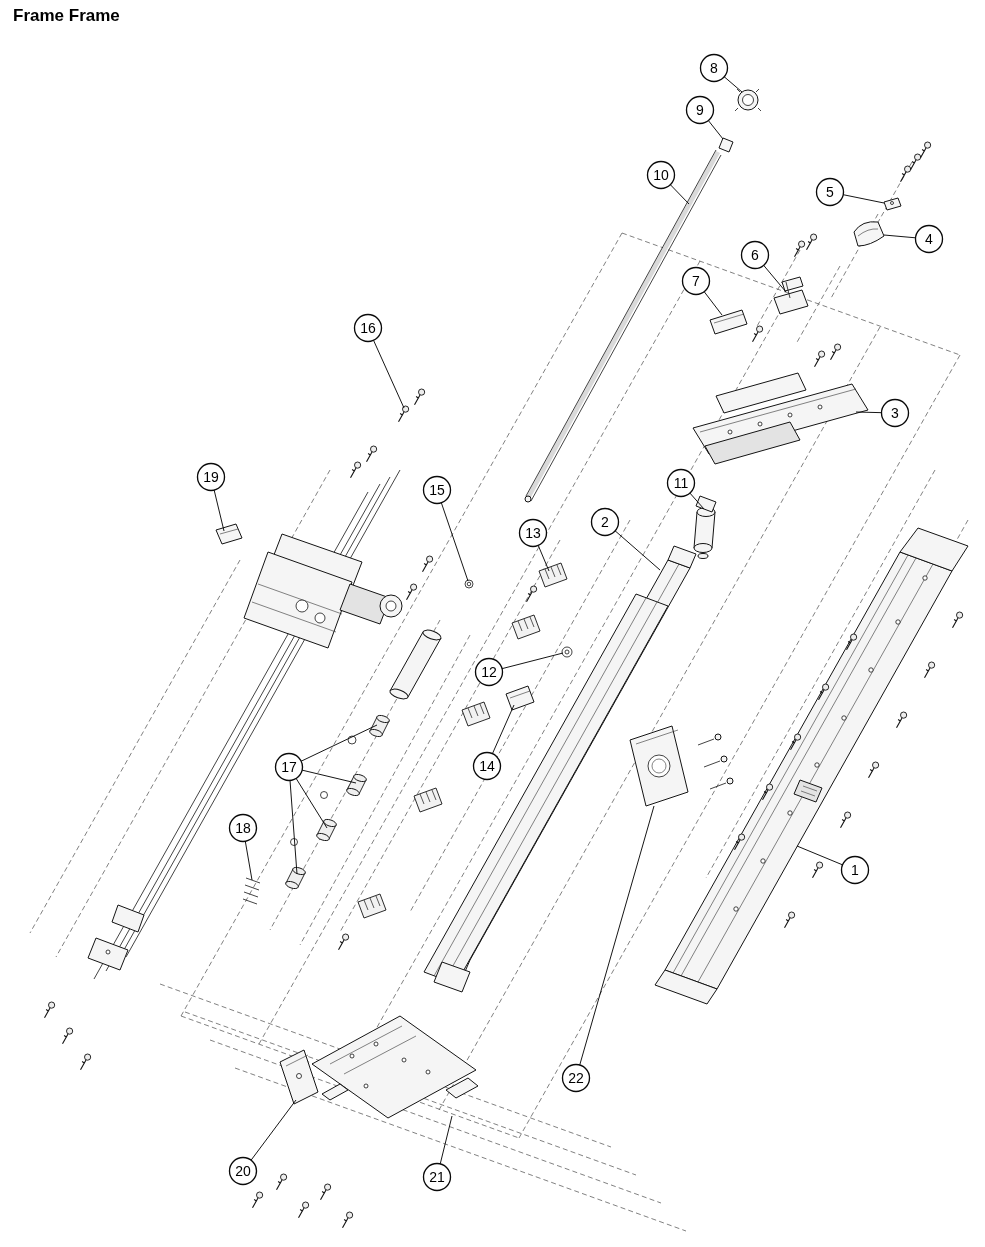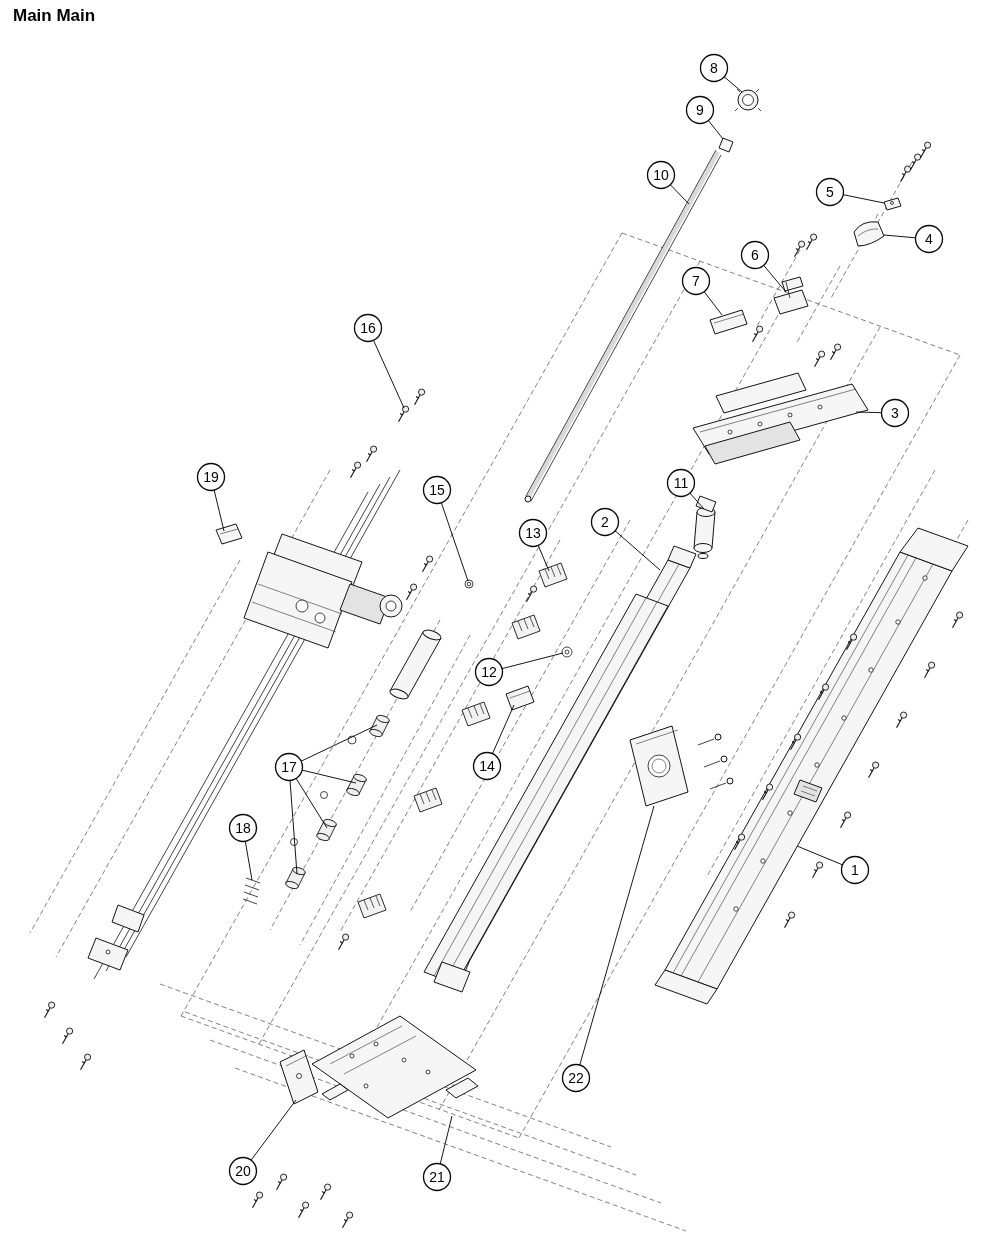--- a/index.html
+++ b/index.html
@@ -19,21 +19,21 @@
   #screw-proto line{stroke:#111;stroke-width:1.1;}
   #screw-proto circle{fill:#ededed;stroke:#111;stroke-width:0.9;}
   #roller-proto path,#roller-proto ellipse{fill:#efefef;stroke:#141414;stroke-width:0.9;}
   #clamp-proto path{fill:#f2f2f2;stroke:#141414;stroke-width:0.9;}
   #clamp-proto line{stroke:#141414;stroke-width:0.7;}
 </style>
 </head>
 <body>
 
 <div class="page">
-  <h1 class="page-title">Main Main</h1>
+  <h1 class="page-title">Frame Frame</h1>
 
   <svg class="diagram" width="985" height="1247" viewBox="0 0 985 1247" xmlns="http://www.w3.org/2000/svg">
 
     <defs>
       <g id="screw-proto">
         <line x1="0" y1="0" x2="-5.5" y2="9.8"></line>
         <line x1="-1.6" y1="2.9" x2="-3.9" y2="1.6"></line>
         <circle cx="1.6" cy="-2.9" r="3.1"></circle>
       </g>
       <g id="roller-proto">

